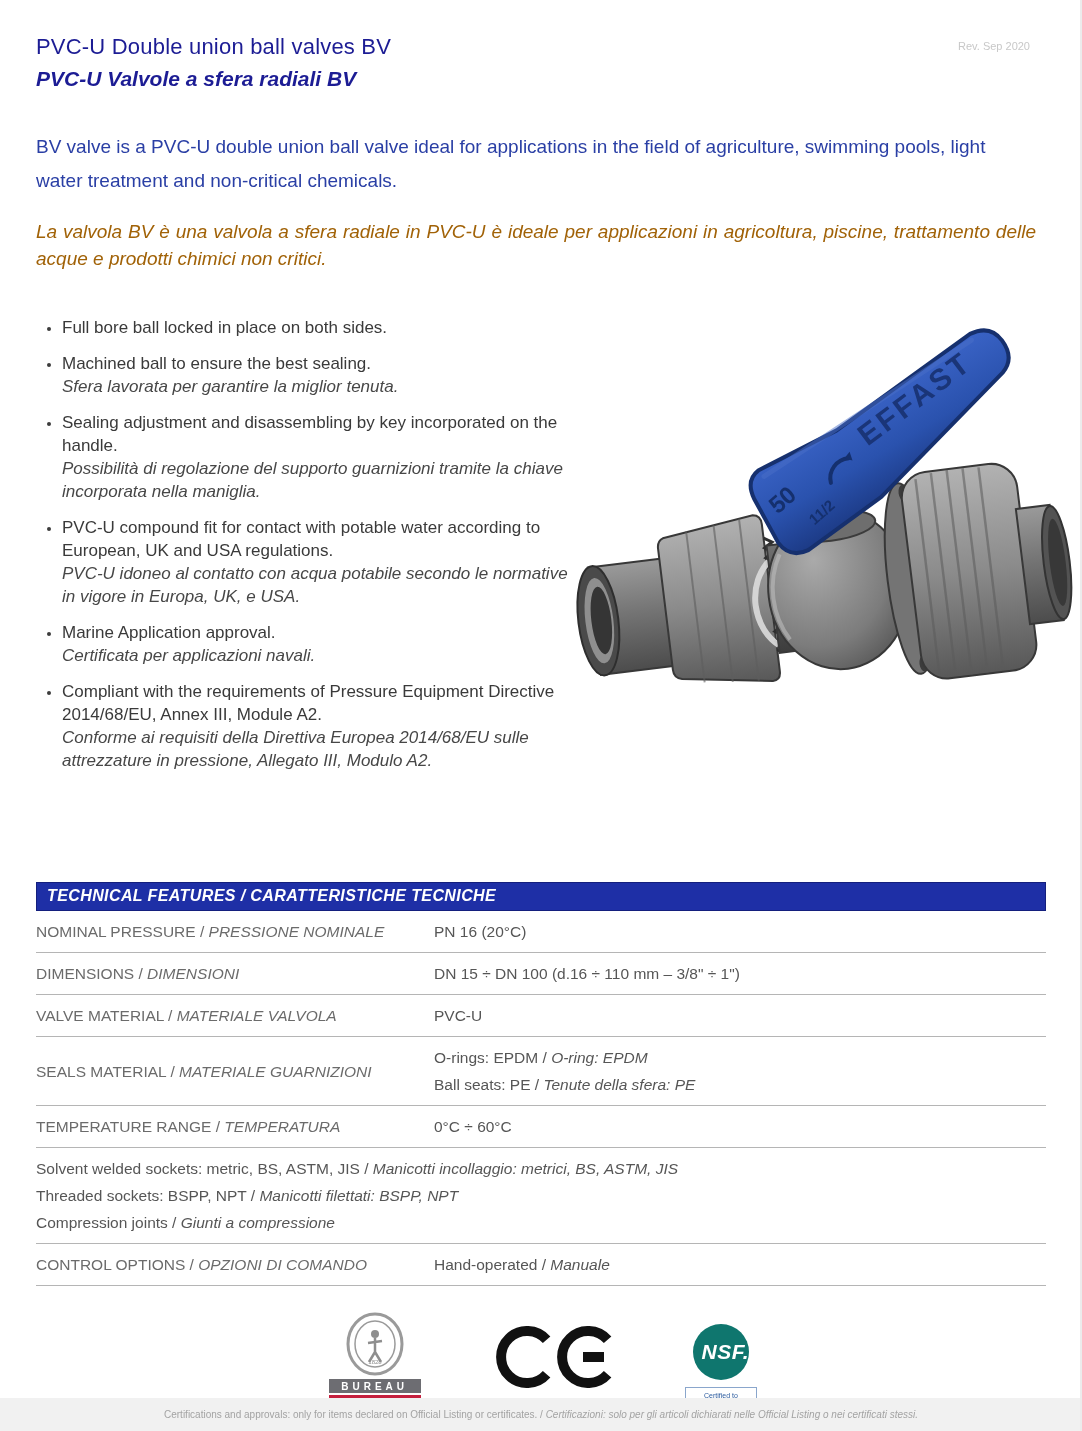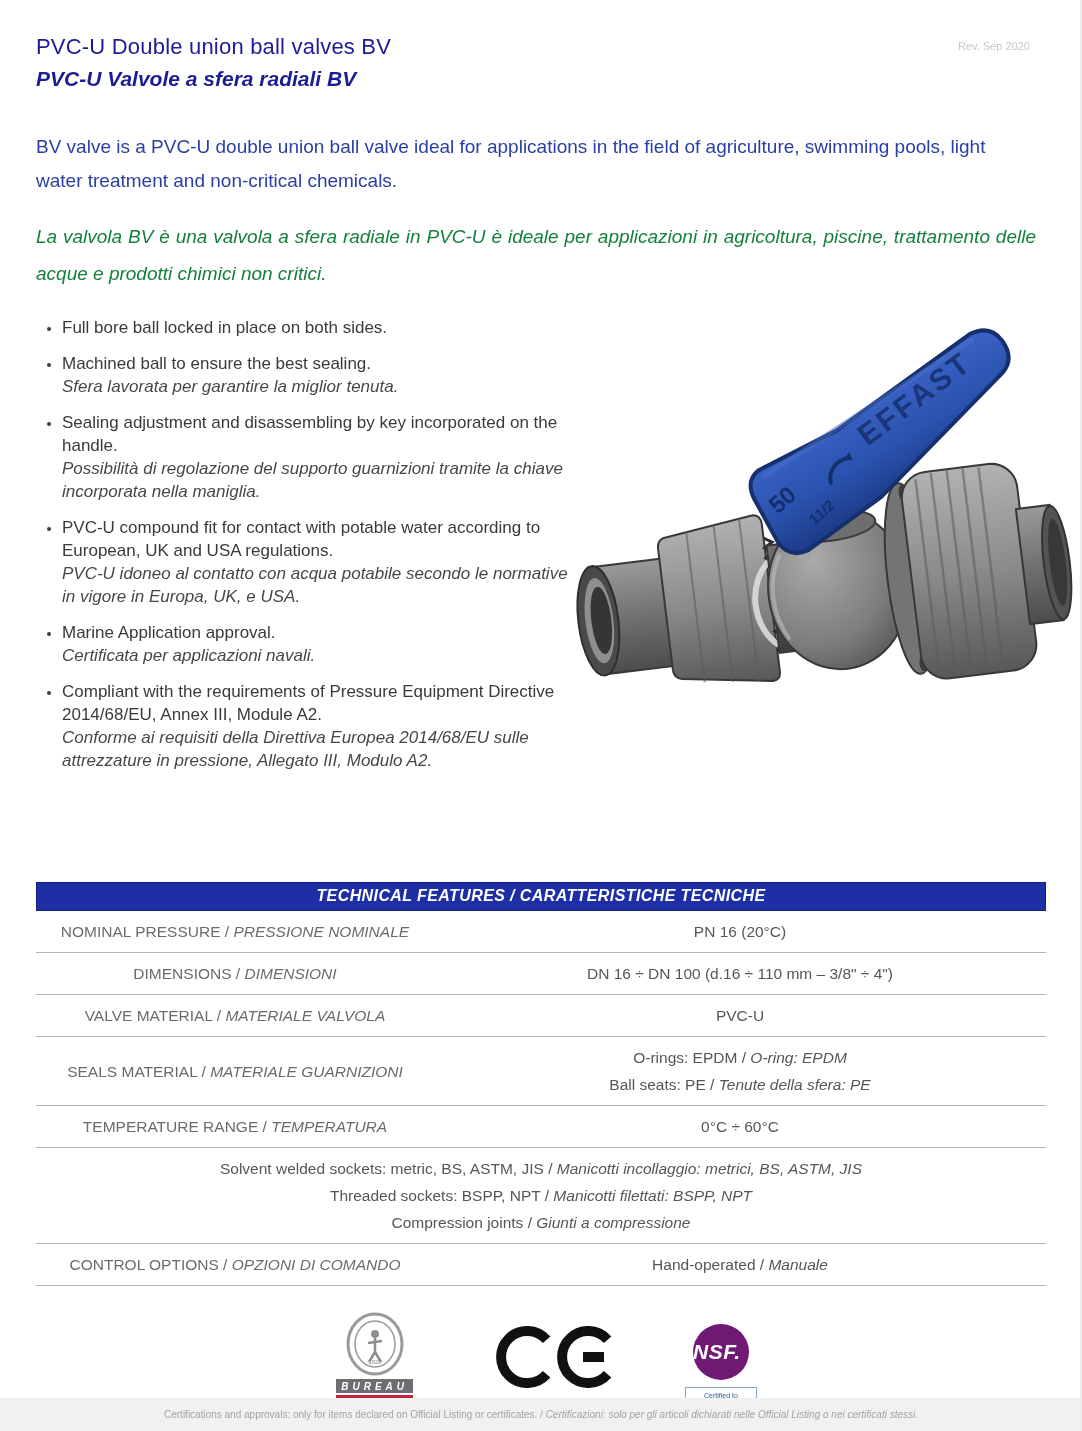--- a/index.html
+++ b/index.html
@@ -11,59 +11,59 @@
   }
   
   .title-block { position:absolute; left:36px; top:34px; }
   .title-en { font-size:22px; font-weight:normal; color:#1c1c94; letter-spacing:0.2px; }
   .title-it { font-size:21px; font-weight:bold; font-style:italic; color:#1c1c94; margin-top:7px; }
   .rev { position:absolute; right:50px; top:40px; font-size:11px; color:#c8c8c8; }
 
   
   .intro { position:absolute; left:36px; top:130px; width:1000px; }
   .intro-en { color:#2a3fa5; font-size:19px; line-height:34px; }
-  .intro-it { color:#15803d; font-size:19px; line-height:37px; font-style:italic;
+  .intro-it { color:#a16207; font-size:19px; line-height:27px; font-style:italic;
               text-align:justify; margin-top:20px; }
 
   
   .features { position:absolute; left:36px; top:316px; width:536px; }
   .features ul { list-style:disc; padding-left:26px; }
   .features li { margin-bottom:13px; }
   .features li::marker { color:#3c3c3c; font-size:13px; }
   .f-en { color:#3a3a3a; font-size:17px; line-height:23px; }
   .f-it { color:#474747; font-size:17px; line-height:23px; font-style:italic; }
 
   
   .valve-wrap { position:absolute; left:566px; top:288px; width:510px; height:510px; }
 
   
-  .tech { position:absolute; left:36px; top:882px; width:1010px;text-align:center; }
+  .tech { position:absolute; left:36px; top:882px; width:1010px; }
   .tech-header {
     background:#1e2fa6; border:1px solid #141f7d; color:#ffffff;
     font-weight:bold; font-style:italic; font-size:16px; letter-spacing:0.4px;
     padding:4px 10px 5px 10px;
   }
   .trow { display:flex; align-items:center; border-bottom:1px solid #b5b5b5; padding:7px 0; }
   .tlabel { width:398px; flex:0 0 398px; color:#6b6b6b; font-size:15.5px; line-height:21px; }
   .tlabel em, .tval em { font-style:italic; }
   .tval { flex:1; color:#565656; font-size:15.5px; line-height:21px; }
   .vline { padding:3px 0 3px 30px; text-indent:-30px; }
 
   
   .logos { position:absolute; left:0; top:1310px; width:1082px; display:flex;
            justify-content:center; align-items:flex-start; gap:70px; }
   .logo-bv { width:100px; display:flex; flex-direction:column; align-items:center; margin-top:2px; }
-  .bv-bar { width:77px; text-align:center; color:#ffffff; font-size:10px; font-weight:bold;
-            letter-spacing:4px; padding:2px 4px 1px 4px;font-style:italic; }
+  .bv-bar { width:92px; text-align:center; color:#ffffff; font-size:10px; font-weight:bold;
+            letter-spacing:4px; padding:2px 4px 1px 4px; }
   .bv-bar.gray { background:#6d6d72; margin-top:3px; }
   .bv-bar.red  { background:#c5203e; margin-top:2px; }
   .logo-ce { margin-top:16px; }
   .logo-nsf { display:flex; flex-direction:column; align-items:center; margin-top:14px; }
-  .nsf-circle { width:56px; height:56px; border-radius:50%; background:#701a75;
-                display:flex; align-items:center; justify-content:flex-start; }
+  .nsf-circle { width:56px; height:56px; border-radius:50%; background:#0f766e;
+                display:flex; align-items:center; justify-content:flex-end; }
   .nsf-text { color:#ffffff; font-weight:bold; font-size:21px; font-style:italic; letter-spacing:0.5px; }
   .nsf-box { margin-top:7px; border:1px solid #8aa6cc; padding:3px 6px; text-align:center; }
   .nsf-box div { color:#2a5a9e; font-size:7px; line-height:9px; }
 
   
   .footer { position:absolute; left:0; bottom:0; width:1082px; height:33px; background:#f1f1f1;
             display:flex; align-items:center; justify-content:center; }
   .footer-text { color:#a3a3a3; font-size:10px; }
   .footer-text em { font-style:italic; }
 </style>
@@ -203,21 +203,21 @@
     <div class="trow">
       <div class="tlabel"><span>NOMINAL PRESSURE / </span><em>PRESSIONE NOMINALE</em></div>
       <div class="tval">
         <div class="vline"><span>PN 16 (20°C)</span><em></em></div>
       </div>
     </div>
 
     <div class="trow">
       <div class="tlabel"><span>DIMENSIONS / </span><em>DIMENSIONI</em></div>
       <div class="tval">
-        <div class="vline"><span>DN 16 ÷ DN 100 (d.16 ÷ 110 mm – 3/8" ÷ 4")</span><em></em></div>
+        <div class="vline"><span>DN 15 ÷ DN 100 (d.16 ÷ 110 mm – 3/8" ÷ 1")</span><em></em></div>
       </div>
     </div>
 
     <div class="trow">
       <div class="tlabel"><span>VALVE MATERIAL / </span><em>MATERIALE VALVOLA</em></div>
       <div class="tval">
         <div class="vline"><span>PVC-U</span><em></em></div>
       </div>
     </div>
 

